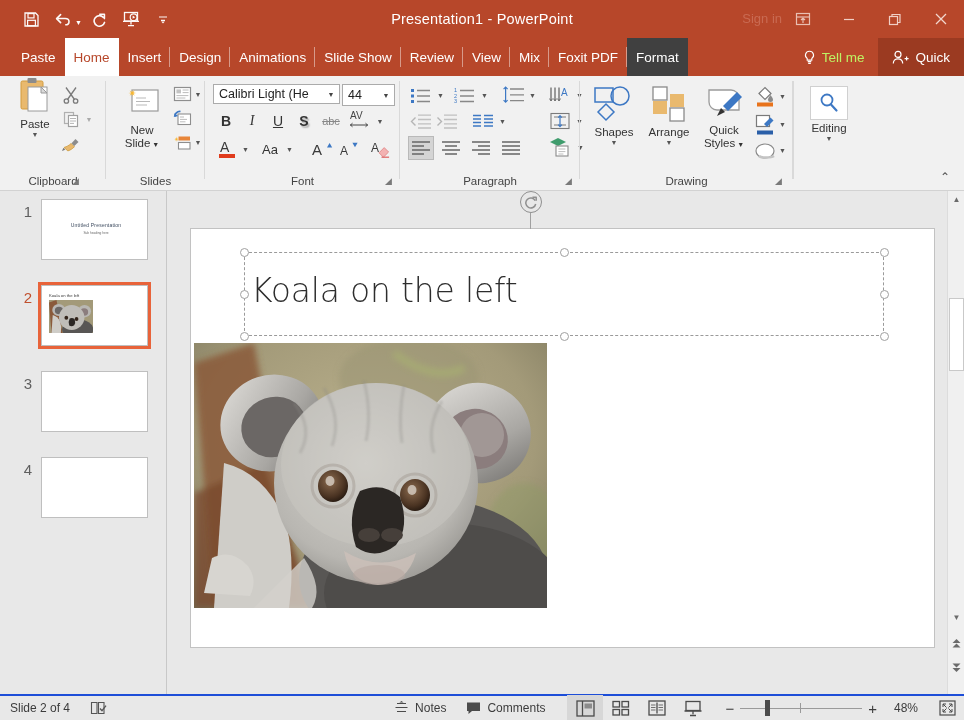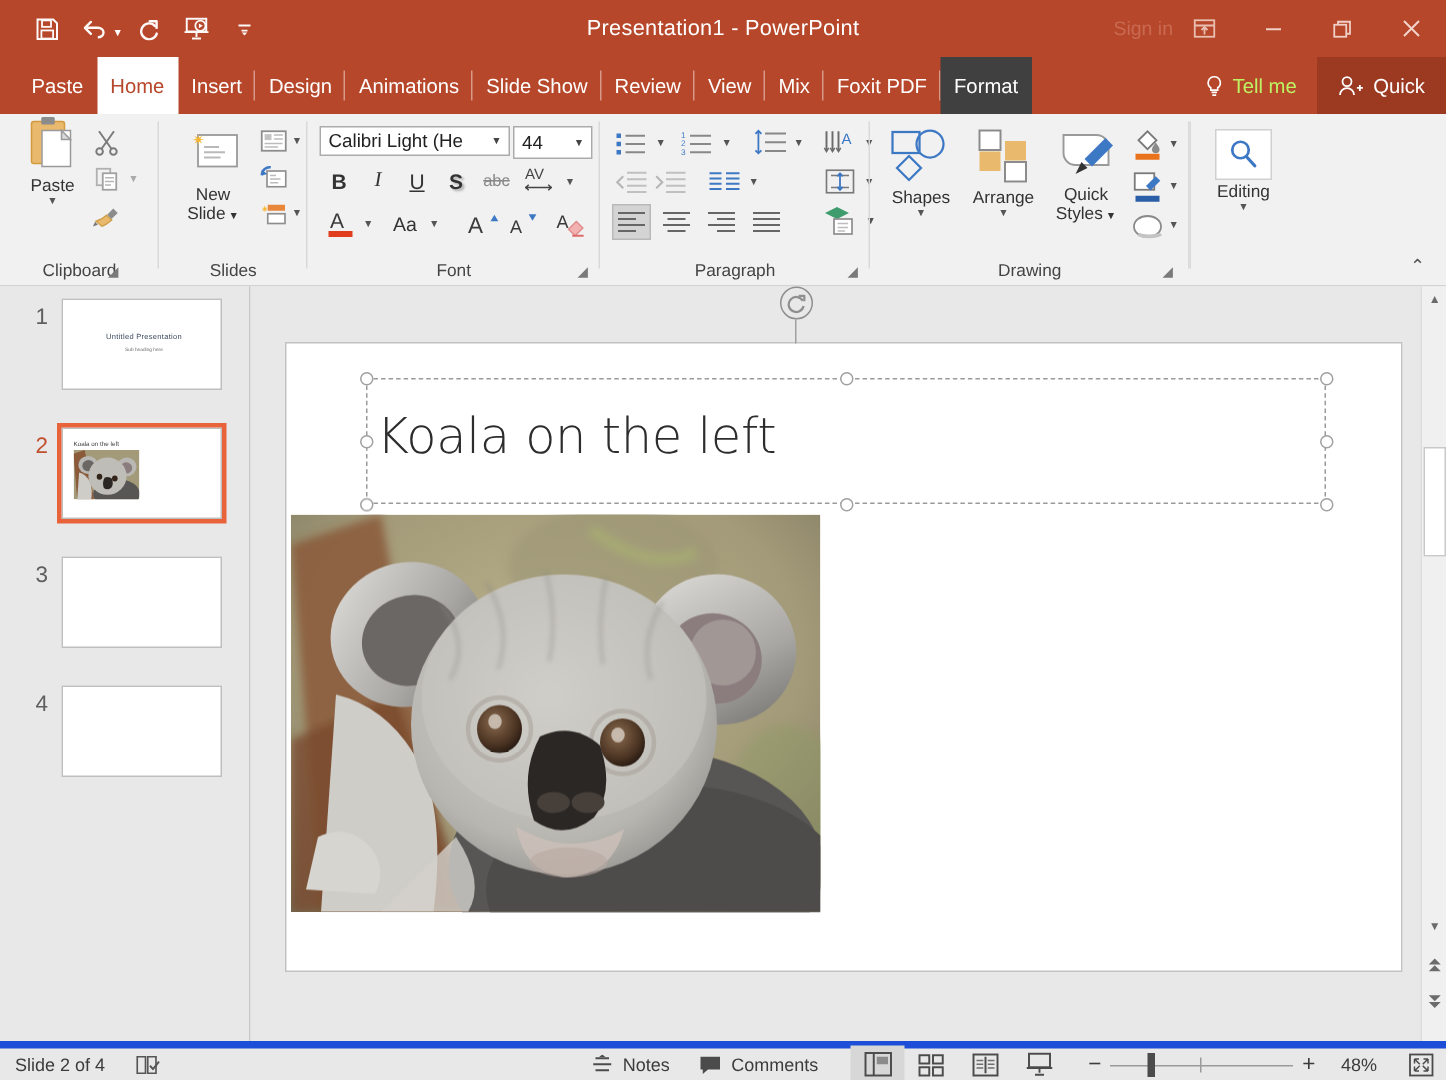--- a/index.html
+++ b/index.html
@@ -173,21 +173,21 @@
     position: absolute; left: 0; width: 17px; height: 17px; background: #f0f0f0;
     display: flex; align-items: center; justify-content: center; color: #6b6b6b; font-size: 8px;
   }
   .sb-thumb {
     position: absolute; left: 1px; width: 15px; background: #ffffff; border: 1px solid #c9c9c9;
   }
 
   
   .status {
     position: absolute; left: 0; bottom: 0; width: 964px; height: 26px;
-    background: #e8e8e8; border-top: 5px solid #1d4ed8;
+    background: #e8e8e8; border-top: 2px solid #1d4ed8;
     display: flex; align-items: center; font-size: 12px; color: #3c3c3c;
   }
   .st-item { display: flex; align-items: center; gap: 6px; padding: 0 10px; height: 26px; }
   .spacer { flex: 1; }
   .view-btn {
     width: 36px; height: 26px; display: flex; align-items: center; justify-content: center; color: #4b4b4b;
   }
   .view-btn.on { background: #d7d7d7; }
   .zoom-track { position: relative; width: 122px; height: 26px; display: flex; align-items: center; }
   .zoom-line { position: absolute; left: 0; top: 13px; width: 122px; height: 1px; background: #9a9a9a; }

